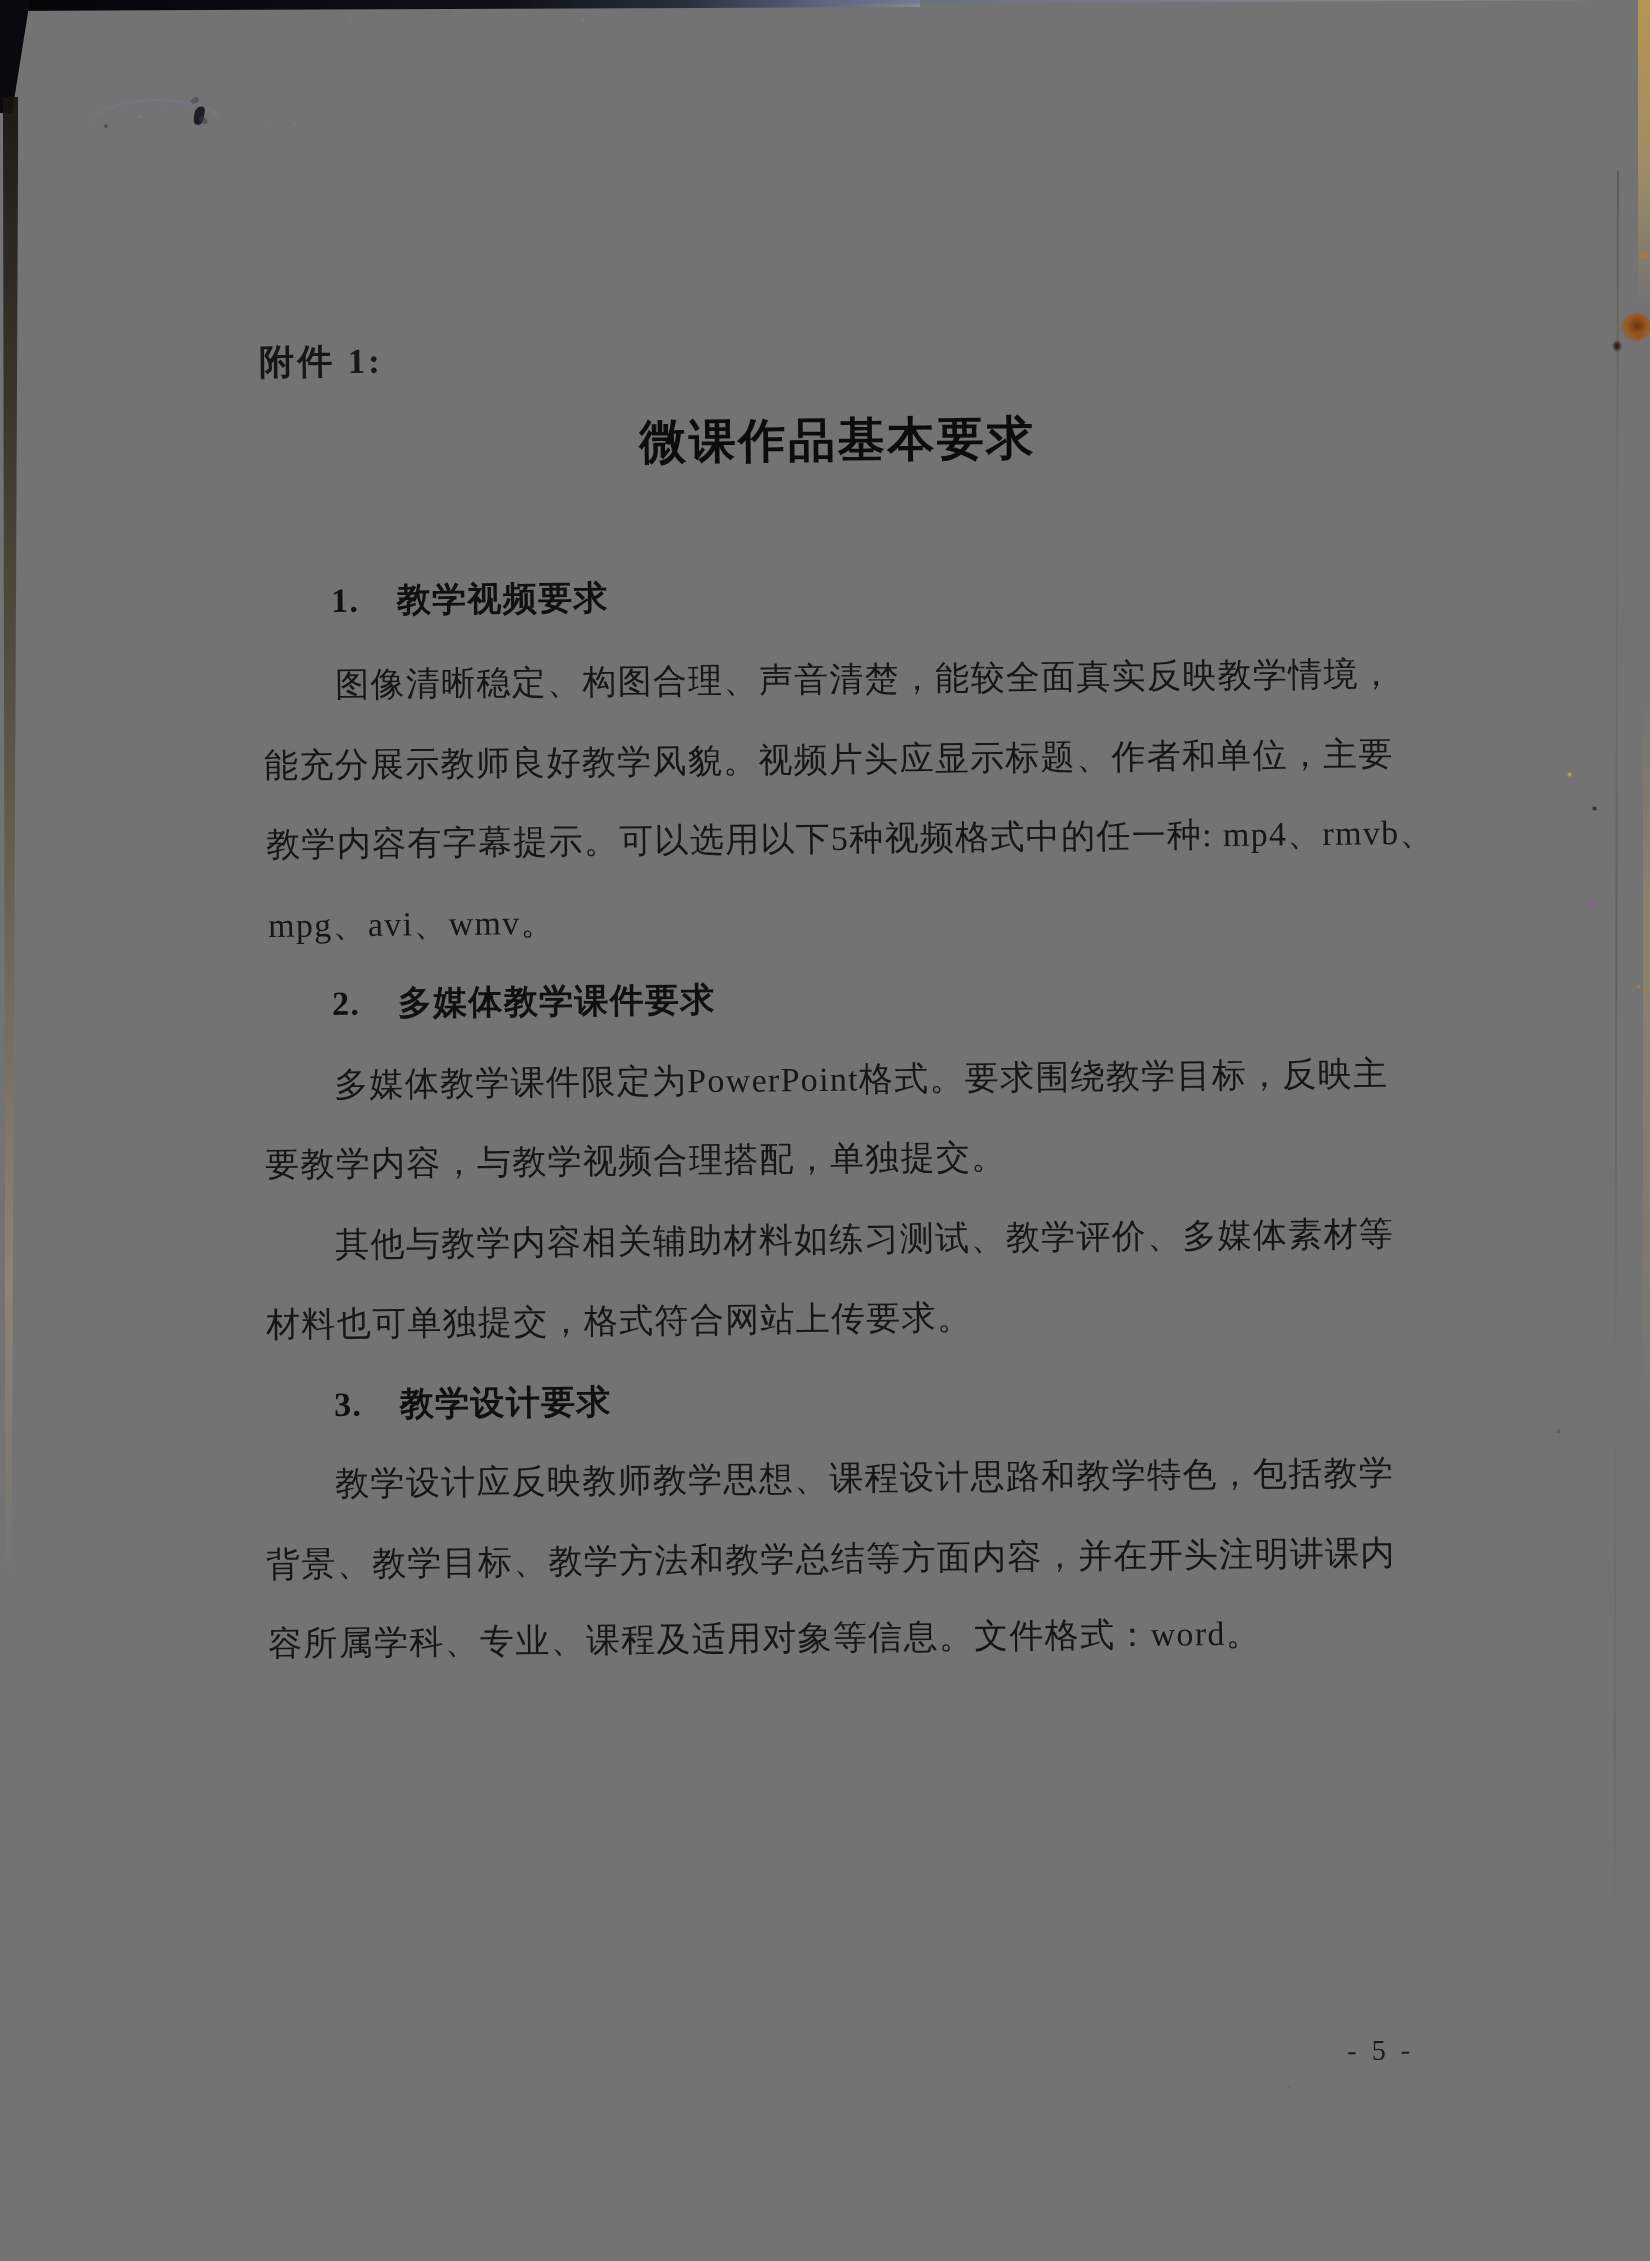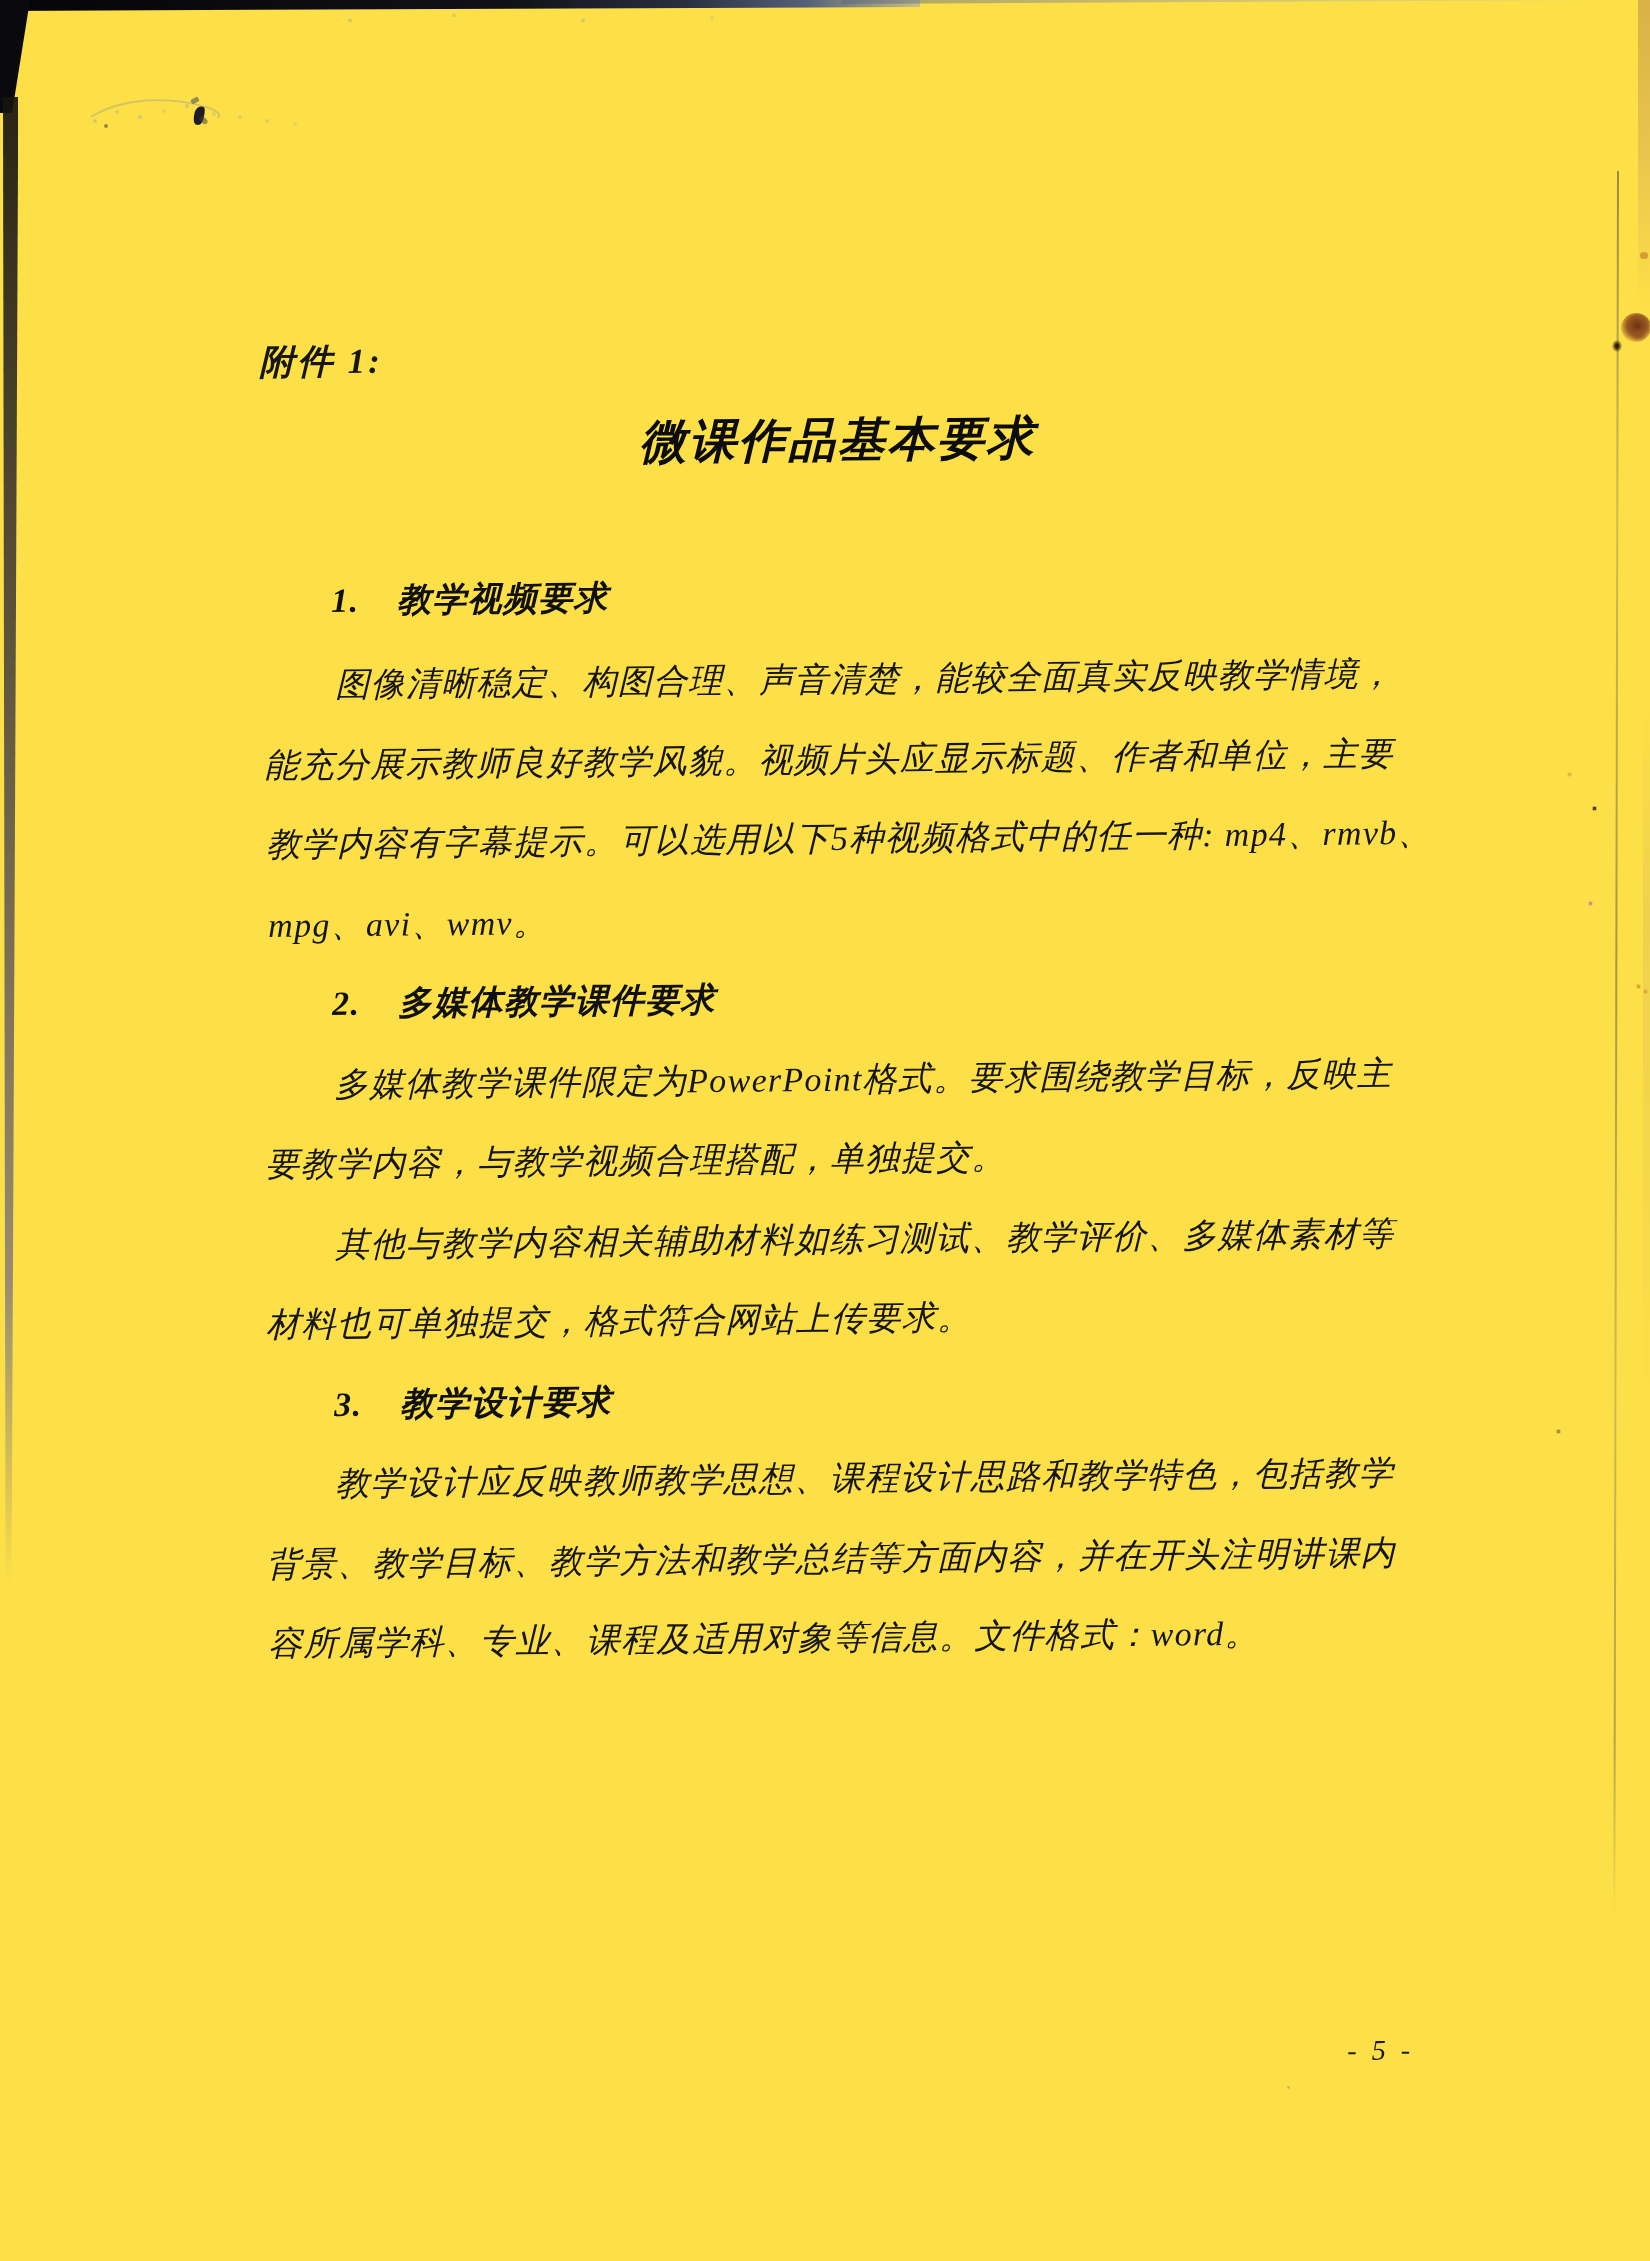--- a/index.html
+++ b/index.html
@@ -1,23 +1,22 @@
 <!DOCTYPE html>
 <html style="font-size:10.3px"><head>
 <meta charset="utf-8">
 <style>
   html,body{margin:0;padding:0;background:#ffffff;}
   .page{
     position:relative;
     width:1651px;
     height:2261px;
-    background:#fde047;
+    background:#737373;
     overflow:hidden;
     font-family:"Liberation Serif","DejaVu Serif",serif;
-    font-style:italic;
   }
   
   .ln{
     position:absolute;
     white-space:pre;
     color:#161616;
     font-size:34px;
     letter-spacing:1.3px;
     line-height:1.05;
     transform:rotate(-0.6deg);

